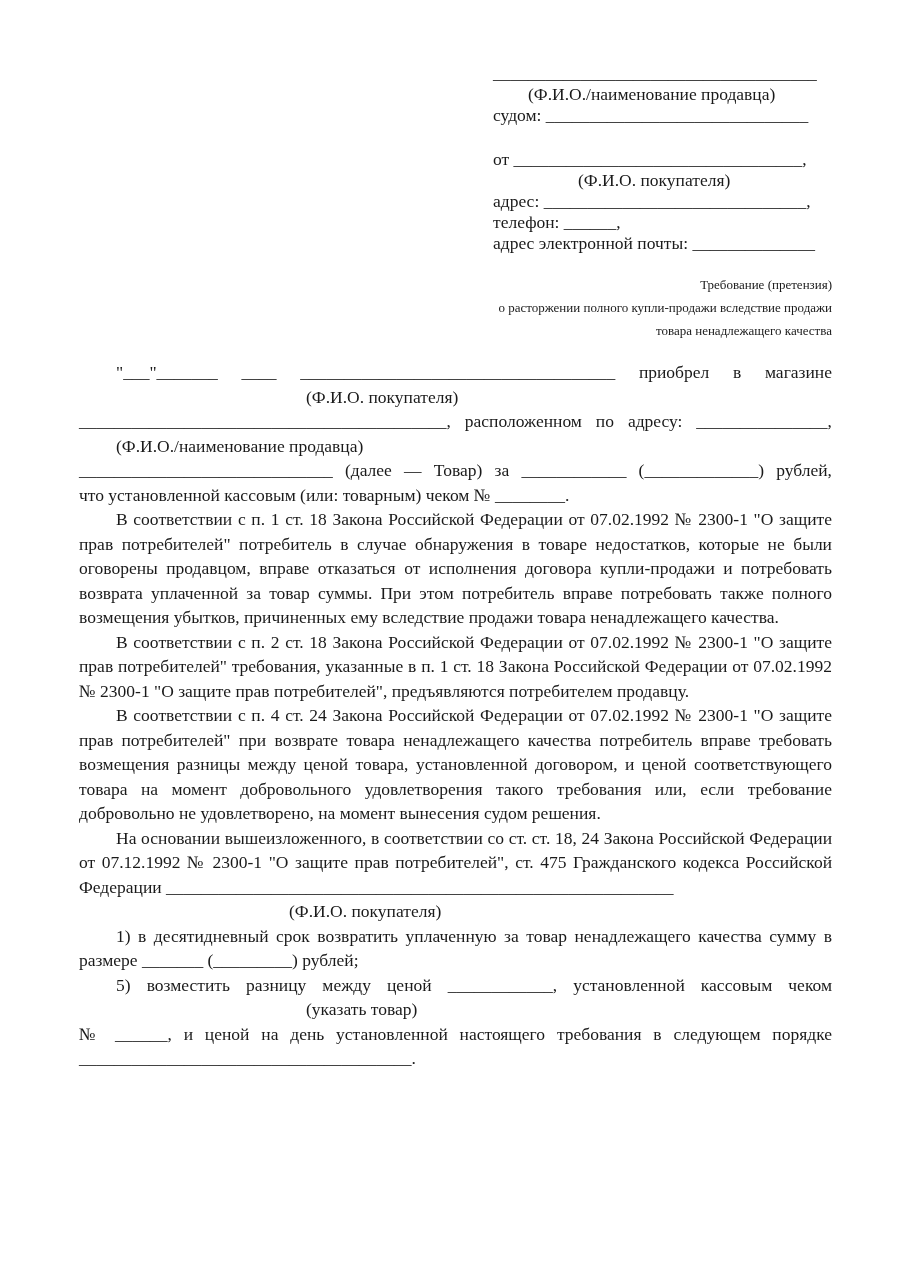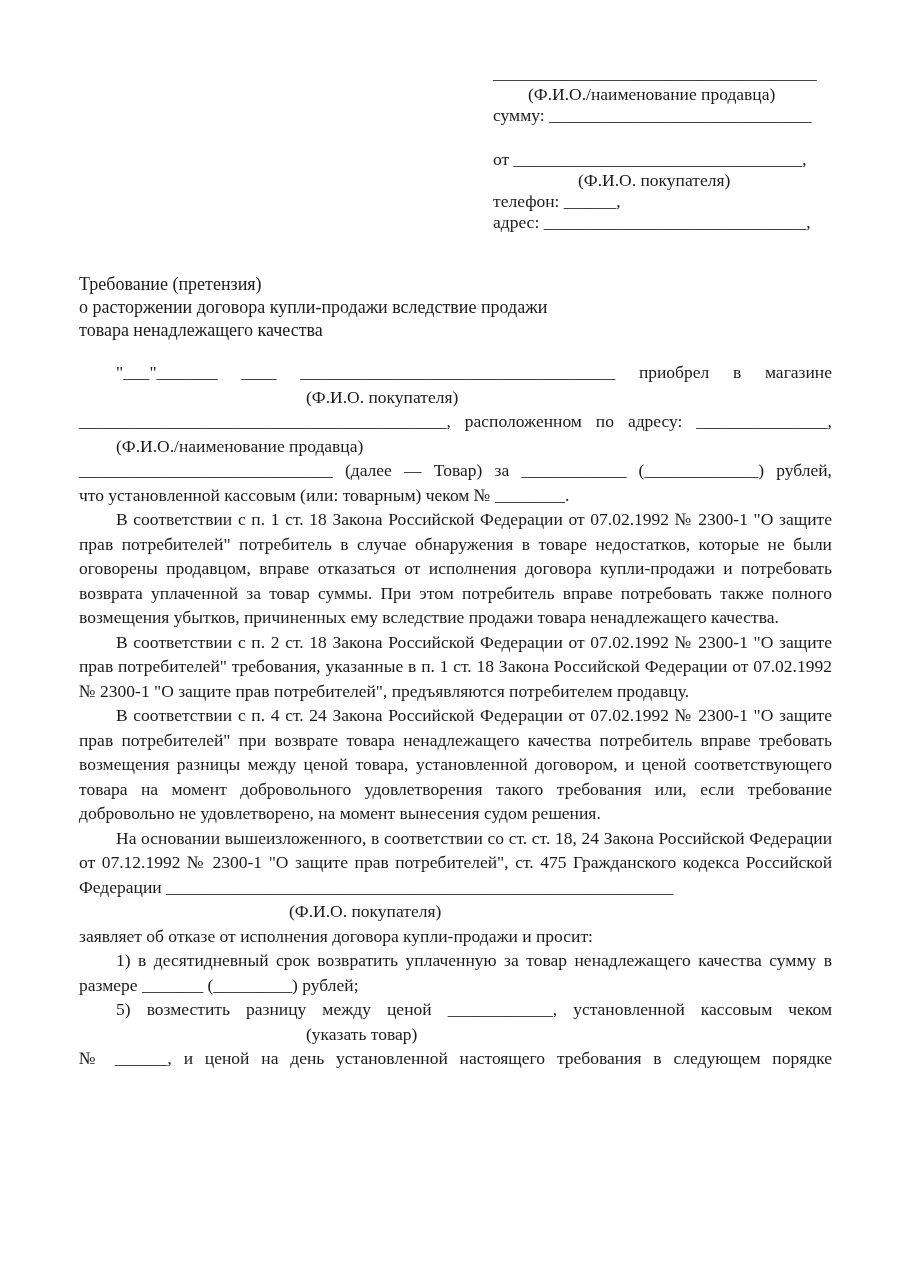--- a/index.html
+++ b/index.html
@@ -28,22 +28,22 @@
   }
   .cap-s { padding-left: 35px; }
   .cap-b { padding-left: 85px; }
   .hspacer { height: 23px; }
   
   .title-block {
     position: absolute;
     left: 79px;
     top: 273px;
     width: 753px;
-    text-align: left;
-    font-size: 18px;
+    text-align: right;
+    font-size: 13px;
     line-height: 23px;
   }
   
   .body-block {
     position: absolute;
     left: 79px;
     top: 360px;
     width: 753px;
     font-size: 17.5px;
     line-height: 24.5px;
@@ -64,47 +64,47 @@
   .cap37  { padding-left: 37px; }
 </style>
 </head>
 <body>
 
 <div class="doc">
 
   <div class="header-block">
     <div>_____________________________________</div>
     <div class="cap-s">(Ф.И.О./наименование продавца)</div>
-    <div>сумму: ______________________________</div>
+    <div>судом: ______________________________</div>
     <div class="hspacer"></div>
     <div>от _________________________________,</div>
     <div class="cap-b">(Ф.И.О. покупателя)</div>
+    <div>адрес: ______________________________,</div>
     <div>телефон: ______,</div>
-    <div>адрес: ______________________________,</div>
+    <div>адрес электронной почты: ______________</div>
   </div>
 
   <div class="title-block">
     <div>Требование (претензия)</div>
-    <div>о расторжении договора купли-продажи вследствие продажи</div>
+    <div>о расторжении полного купли-продажи вследствие продажи</div>
     <div>товара ненадлежащего качества</div>
   </div>
 
   <div class="body-block">
     <div class="fill ind">"___"_______ ____ ____________________________________ приобрел в магазине</div>
     <div class="cap227">(Ф.И.О. покупателя)</div>
     <div class="fill">__________________________________________, расположенном по адресу: _______________,</div>
     <div class="cap37">(Ф.И.О./наименование продавца)</div>
     <div class="fill">_____________________________ (далее — Товар) за ____________ (_____________) рублей,</div>
     <div>что установленной кассовым (или: товарным) чеком № ________.</div>
     <div class="para">В соответствии с п. 1 ст. 18 Закона Российской Федерации от 07.02.1992 № 2300-1 "О защите прав потребителей" потребитель в случае обнаружения в товаре недостатков, которые не были оговорены продавцом, вправе отказаться от исполнения договора купли-продажи и потребовать возврата уплаченной за товар суммы. При этом потребитель вправе потребовать также полного возмещения убытков, причиненных ему вследствие продажи товара ненадлежащего качества.</div>
     <div class="para">В соответствии с п. 2 ст. 18 Закона Российской Федерации от 07.02.1992 № 2300-1 "О защите прав потребителей" требования, указанные в п. 1 ст. 18 Закона Российской Федерации от 07.02.1992 № 2300-1 "О защите прав потребителей", предъявляются потребителем продавцу.</div>
     <div class="para">В соответствии с п. 4 ст. 24 Закона Российской Федерации от 07.02.1992 № 2300-1 "О защите прав потребителей" при возврате товара ненадлежащего качества потребитель вправе требовать возмещения разницы между ценой товара, установленной договором, и ценой соответствующего товара на момент добровольного удовлетворения такого требования или, если требование добровольно не удовлетворено, на момент вынесения судом решения.</div>
     <div class="para">На основании вышеизложенного, в соответствии со ст. ст. 18, 24 Закона Российской Федерации от 07.12.1992 № 2300-1 "О защите прав потребителей", ст. 475 Гражданского кодекса Российской Федерации __________________________________________________________</div>
     <div class="cap210">(Ф.И.О. покупателя)</div>
-    <div>заявляет об отказе от исполнения договора купли-продажи и просит:</div>
     <div class="para">1) в десятидневный срок возвратить уплаченную за товар ненадлежащего качества сумму в размере _______ (_________) рублей;</div>
     <div class="fill ind">5) возместить разницу между ценой ____________, установленной кассовым чеком</div>
     <div class="cap227">(указать товар)</div>
     <div class="fill">№ ______, и ценой на день установленной настоящего требования в следующем порядке</div>
     <div>______________________________________.</div>
   </div>
 
 </div>
 
 </body></html>

